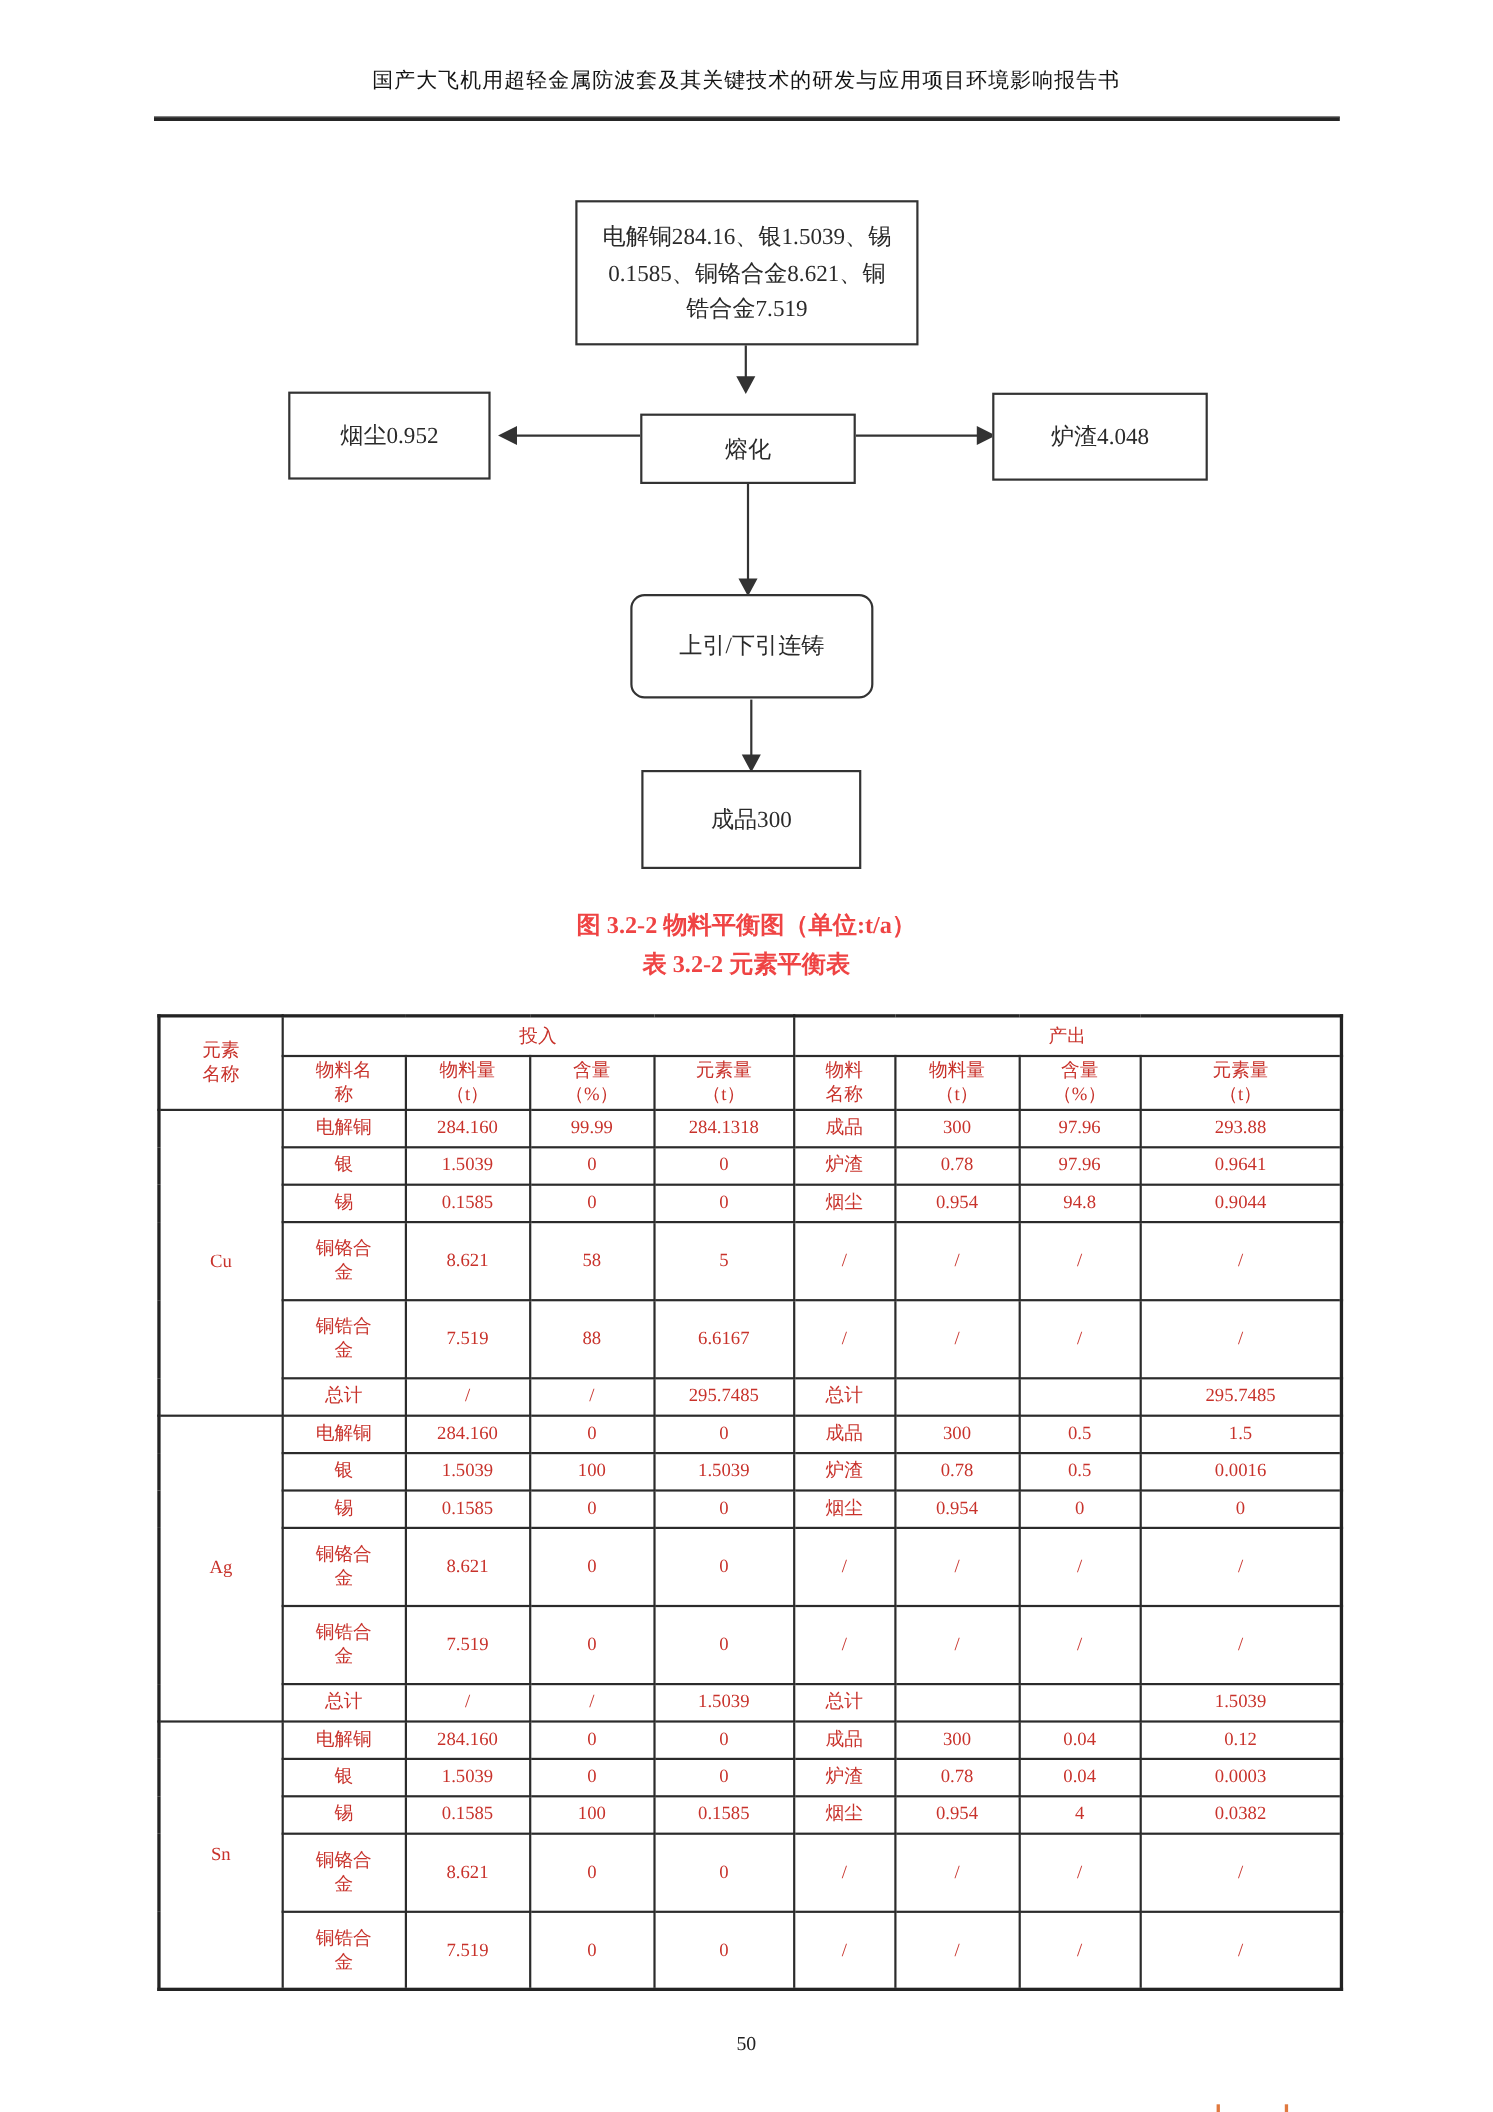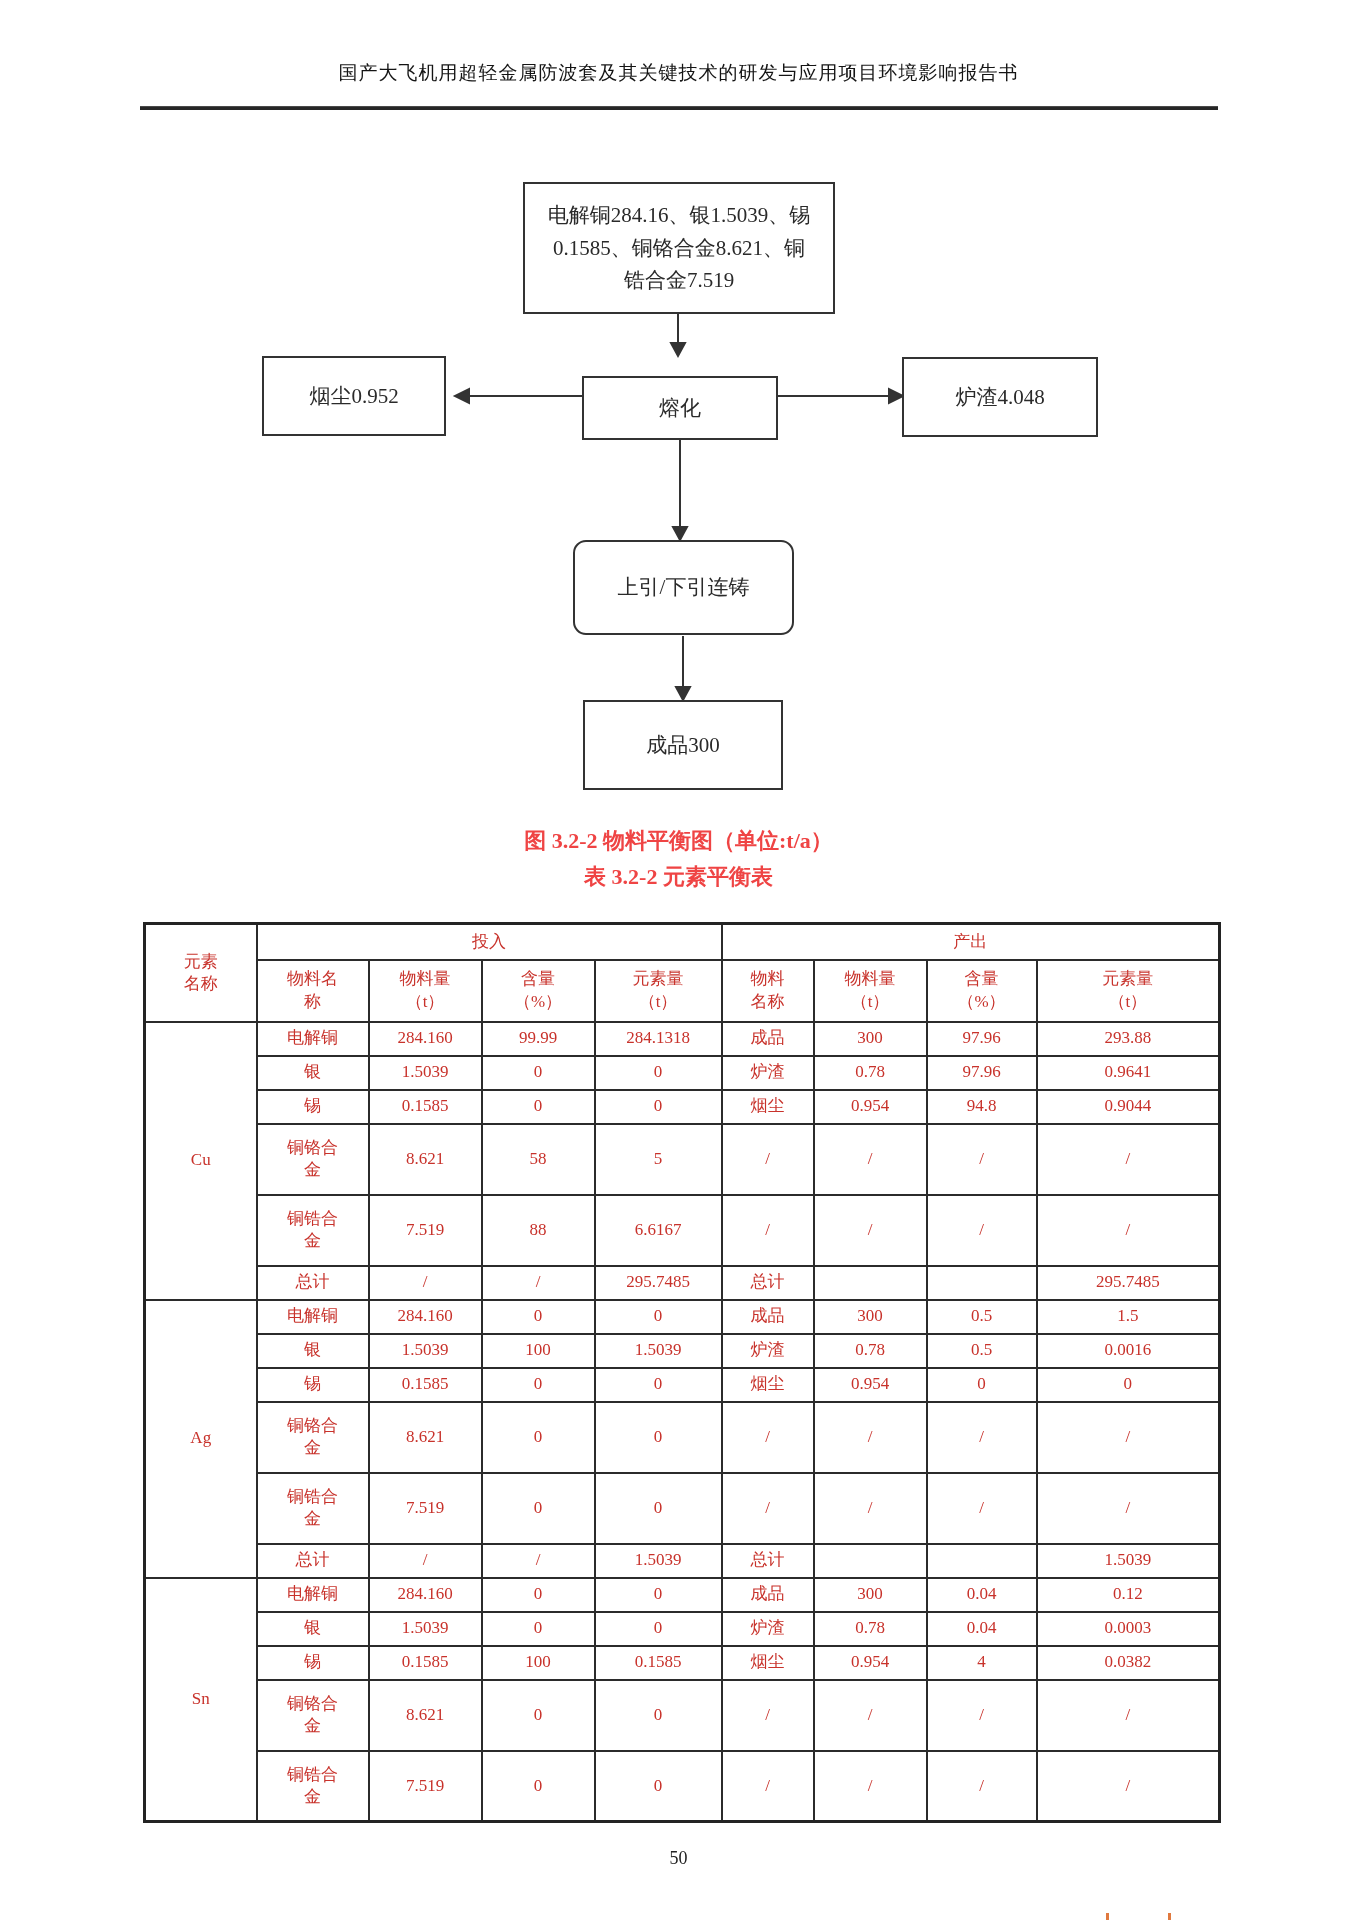--- a/index.html
+++ b/index.html
@@ -72,21 +72,21 @@
     vertical-align: middle;
     font-size: 17px;
     font-weight: normal;
     color: #c8322b;
     white-space: pre-line;
     line-height: 1.3;
     padding: 1px 2px;
     overflow: hidden;
   }
   tr.head-1 { height: 36px; }
-  tr.head-2 { height: 62px; }
+  tr.head-2 { height: 49px; }
   tr.normal { height: 34px; }
   tr.tall   { height: 71px; margin-left: 48px; }
   td.element-cell { font-size: 18px; }
 
   
   .page-number {
     top: 1848px; left: 0; width: 100%;
     text-align: center;
     font-size: 18px;
     color: #222222;

